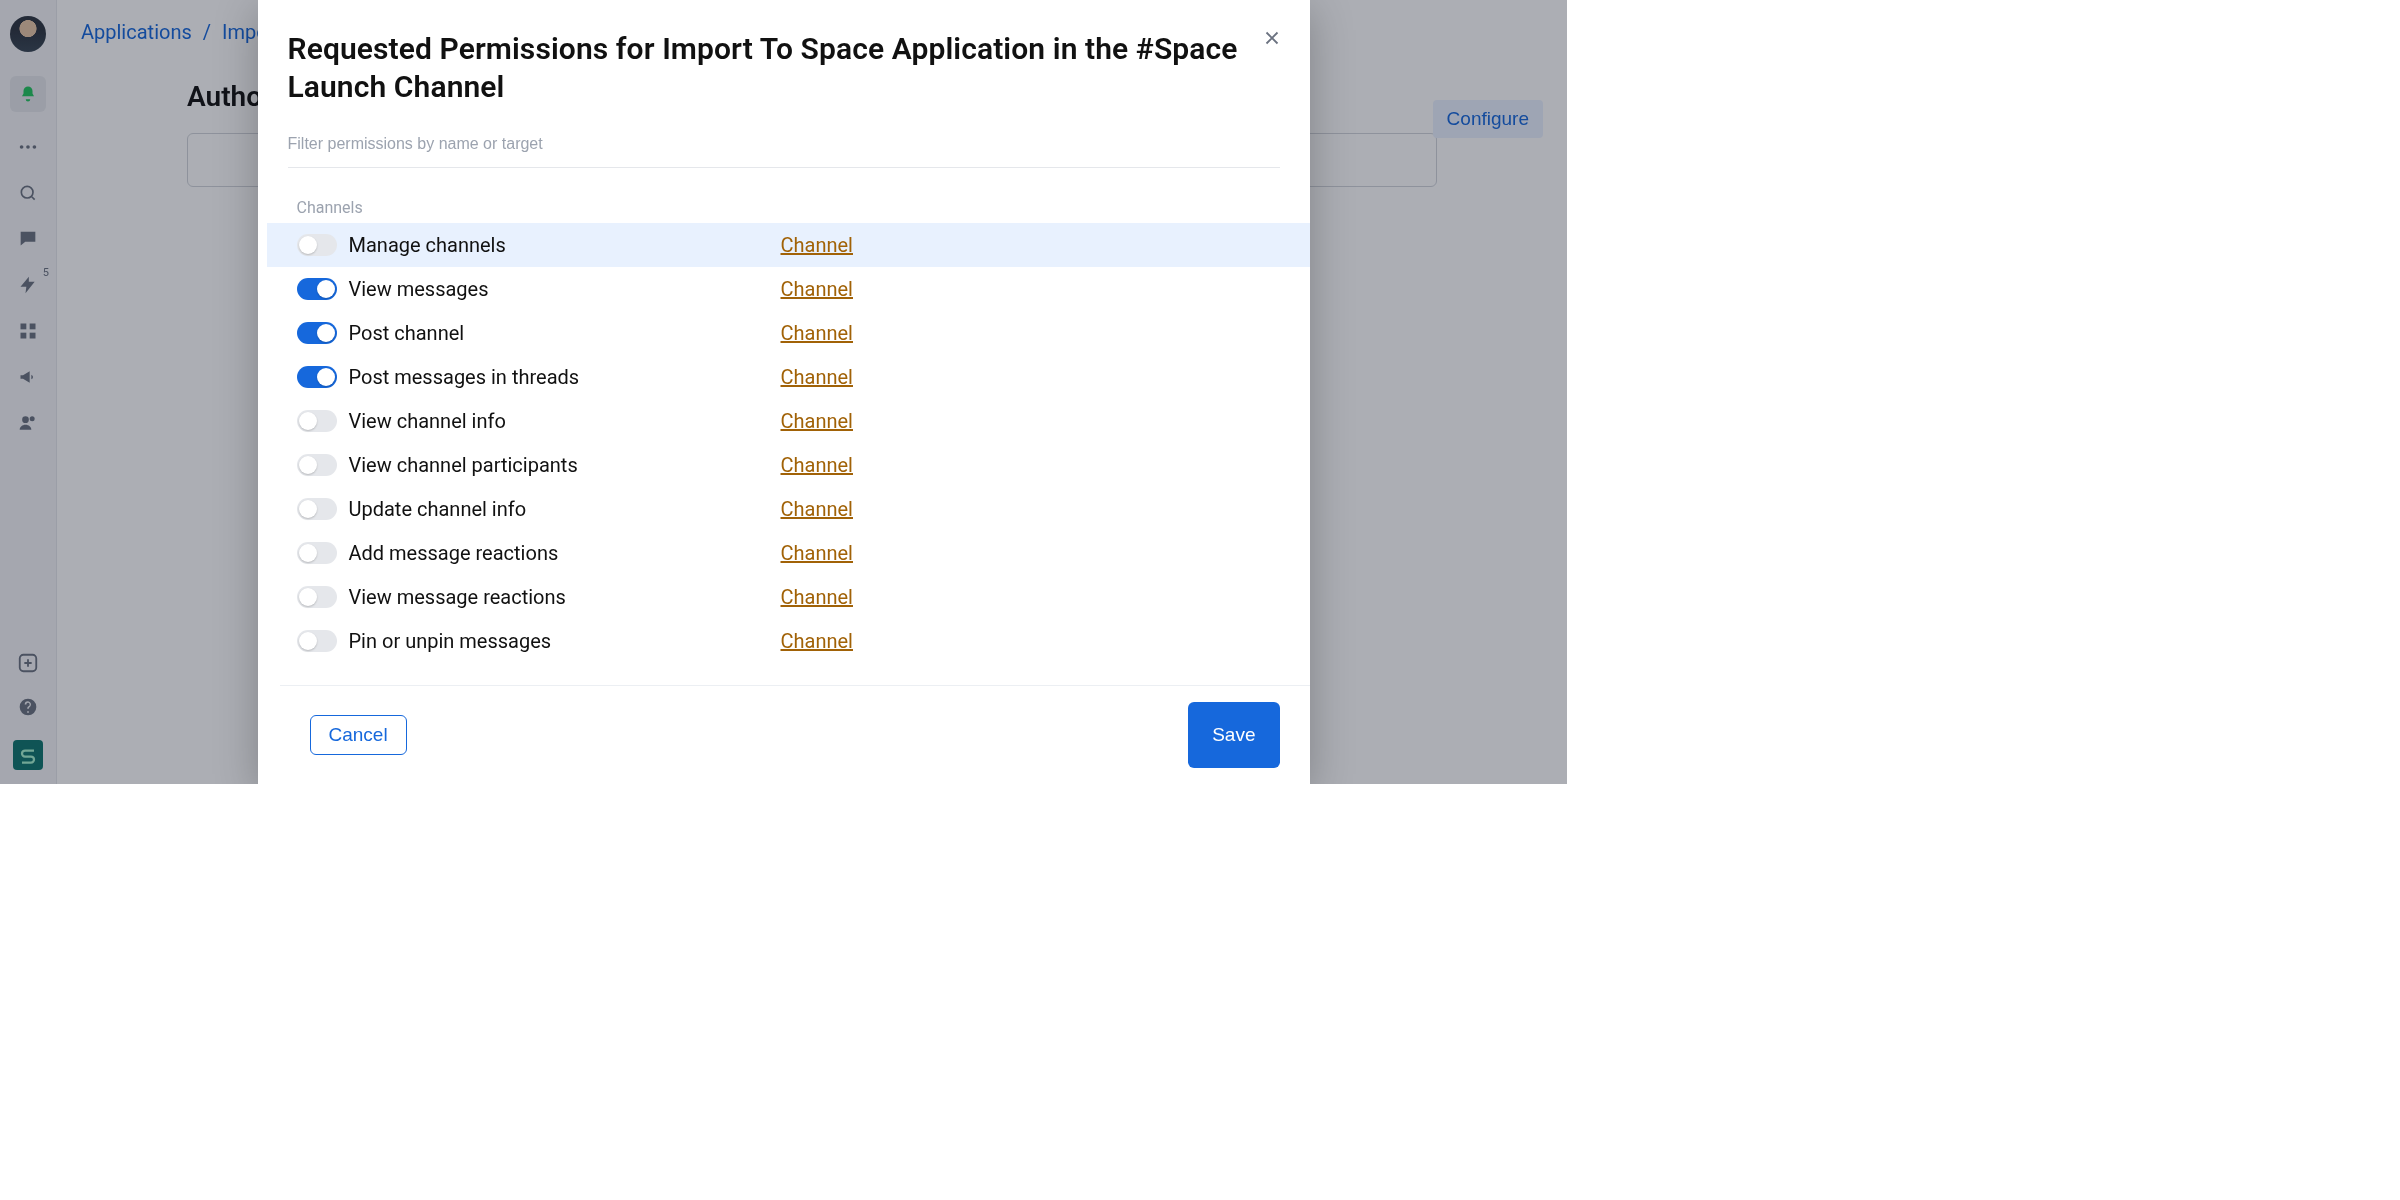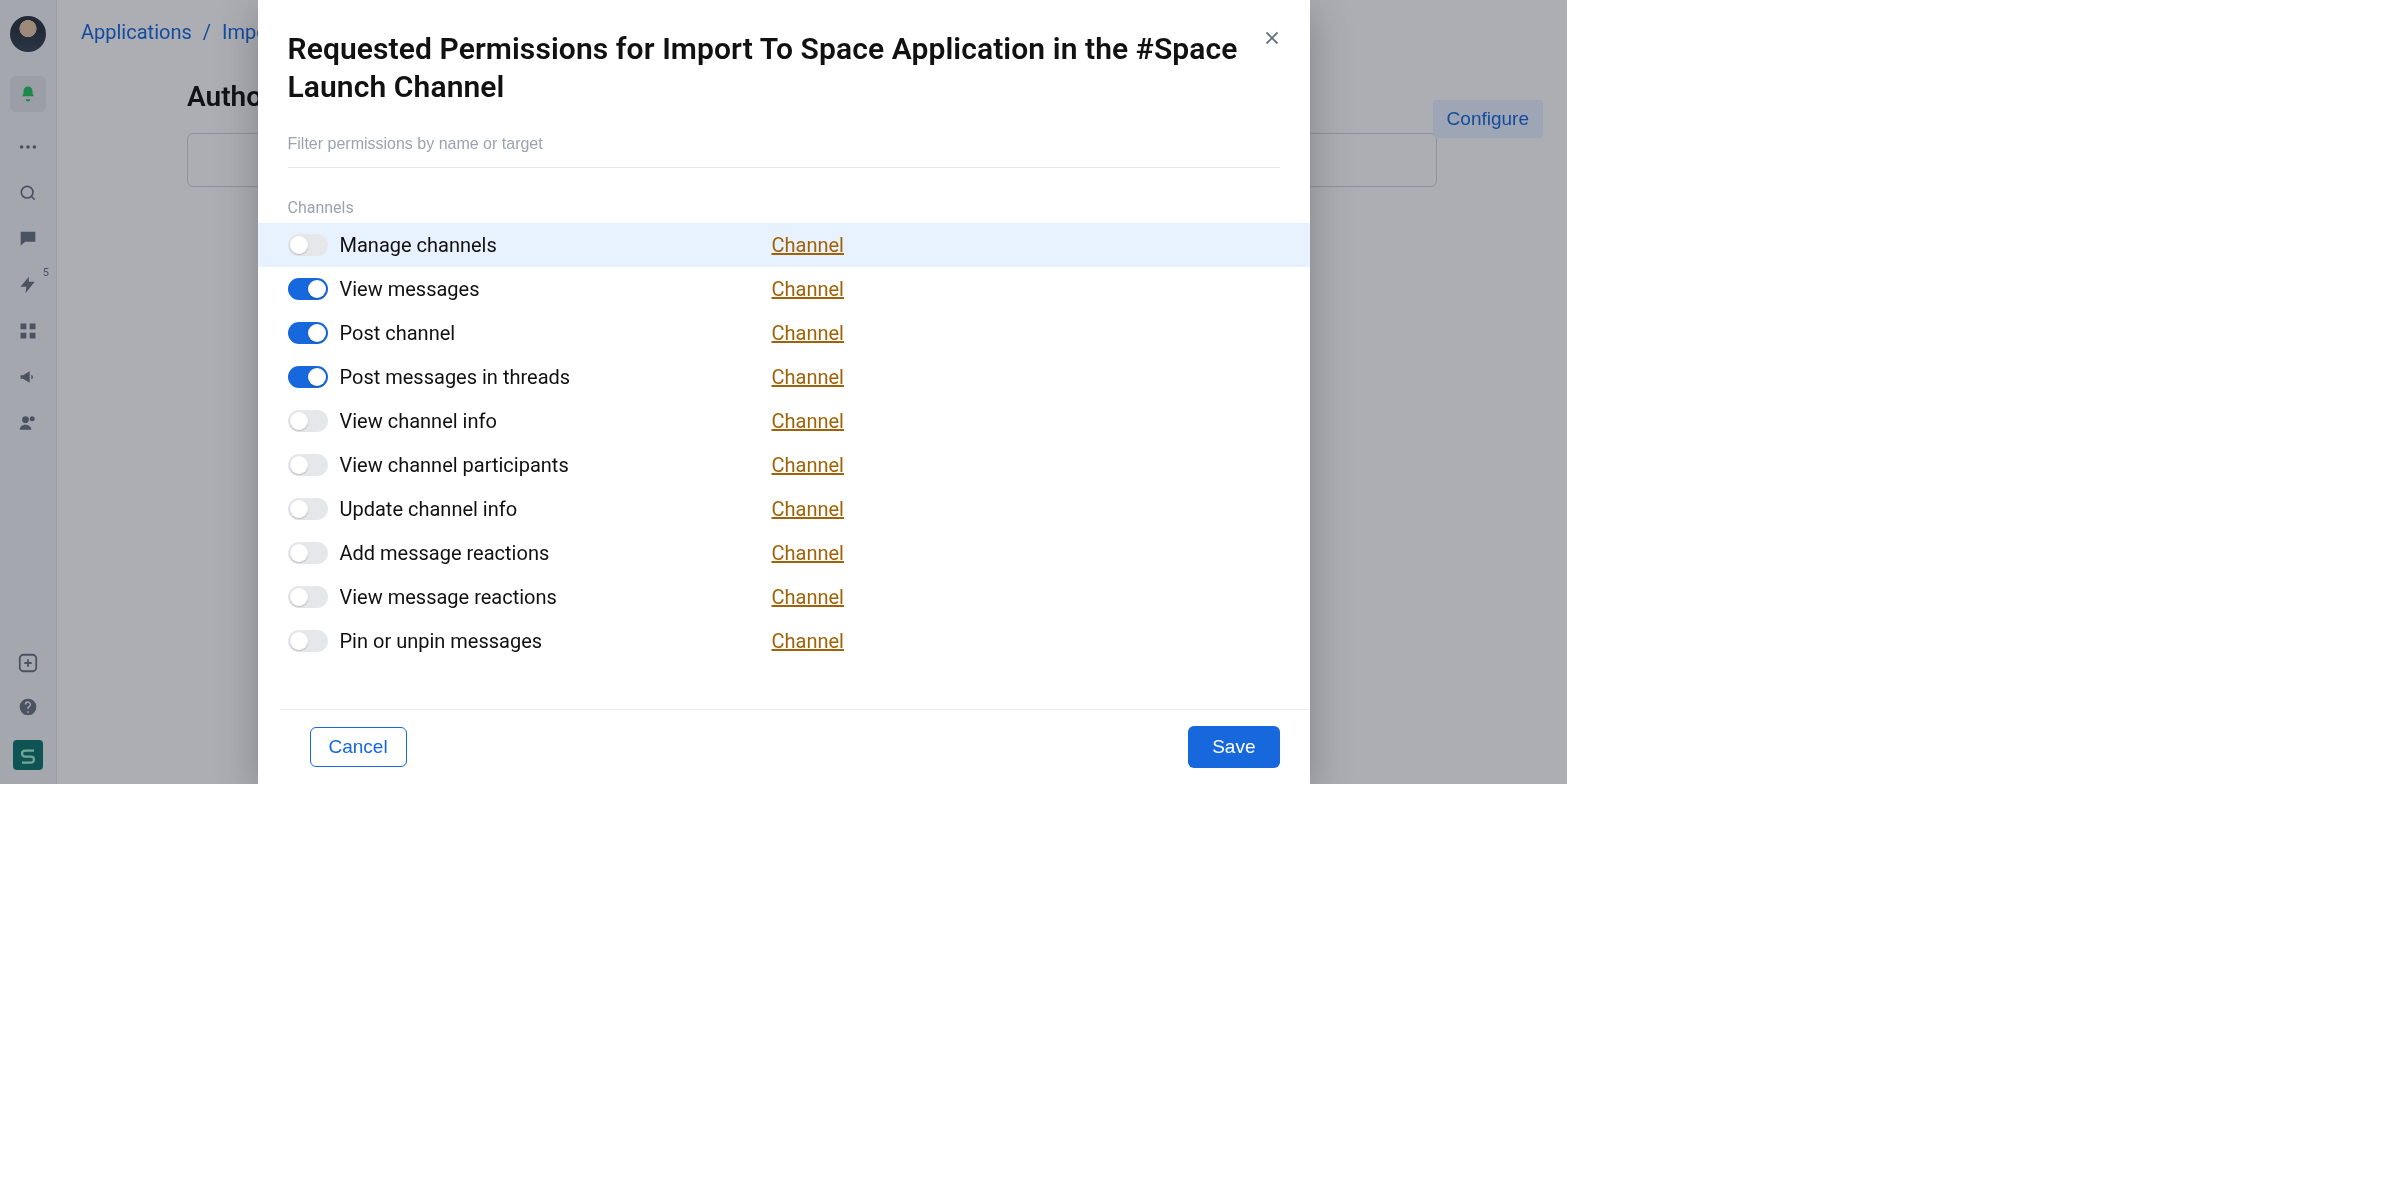--- a/index.html
+++ b/index.html
@@ -57,21 +57,21 @@
     .modal-title { font-size: 30px; font-weight: 600; line-height: 1.28; letter-spacing:.1px; }
     .close-x { position:absolute; top: 24px; right: 24px; width: 28px; height: 28px; display:flex; align-items:center; justify-content:center; color:#6b7280; cursor:pointer; }
 
     .search-row { padding: 0 30px 12px 30px; }
     .search-input {
       width: 100%; border:none; border-bottom: 1px solid #e5e7eb; outline:none;
       font-size: 16px; color:#111; padding: 10px 0 14px 0;
     }
     .search-input::placeholder { color:#9ca3af; }
 
-    .perm-list { flex:1; overflow:auto; padding: 4px 0 0 0; }
+    .perm-list { flex:1; overflow:auto; padding: 4px 0 0 9px; }
     .group-label { font-size: 16px; color:#9ca3af; padding: 14px 0 6px 30px; }
 
     .perm-row {
       display:flex; align-items:center; gap: 12px;
       padding: 8px 30px; min-height: 44px;
       font-size: 20px;
     }
     .perm-row.highlight { background: #e8f1fe; }
     .perm-label { flex: 0 0 420px; color:#111; }
     .perm-target { color:#a16207; font-size: 20px; text-decoration: underline; }
@@ -89,21 +89,21 @@
     .toggle.on::after { left: 20px; }
 
     .modal-footer {
       border-top: 1px solid #eceff3;
       display:flex; align-items:center; justify-content:space-between;
       padding: 16px 30px;
       margin-left: 22px;
     }
     .btn { font-size: 19px; border-radius: 6px; cursor:pointer; }
     .btn-secondary { background:#fff; border:1px solid #1668dc; color:#1668dc; padding: 8px 18px; }
-    .btn-primary { background:#1668dc; border:none; color:#fff; padding: 10px 24px; }
+    .btn-primary { background:#1668dc; border:none; color:#fff; padding: 22px 24px; }
 
     
     .perm-list::-webkit-scrollbar { width:0; }
   </style>
 </head>
 <body>
 
 <div class="screen">
 
   <div class="app">

